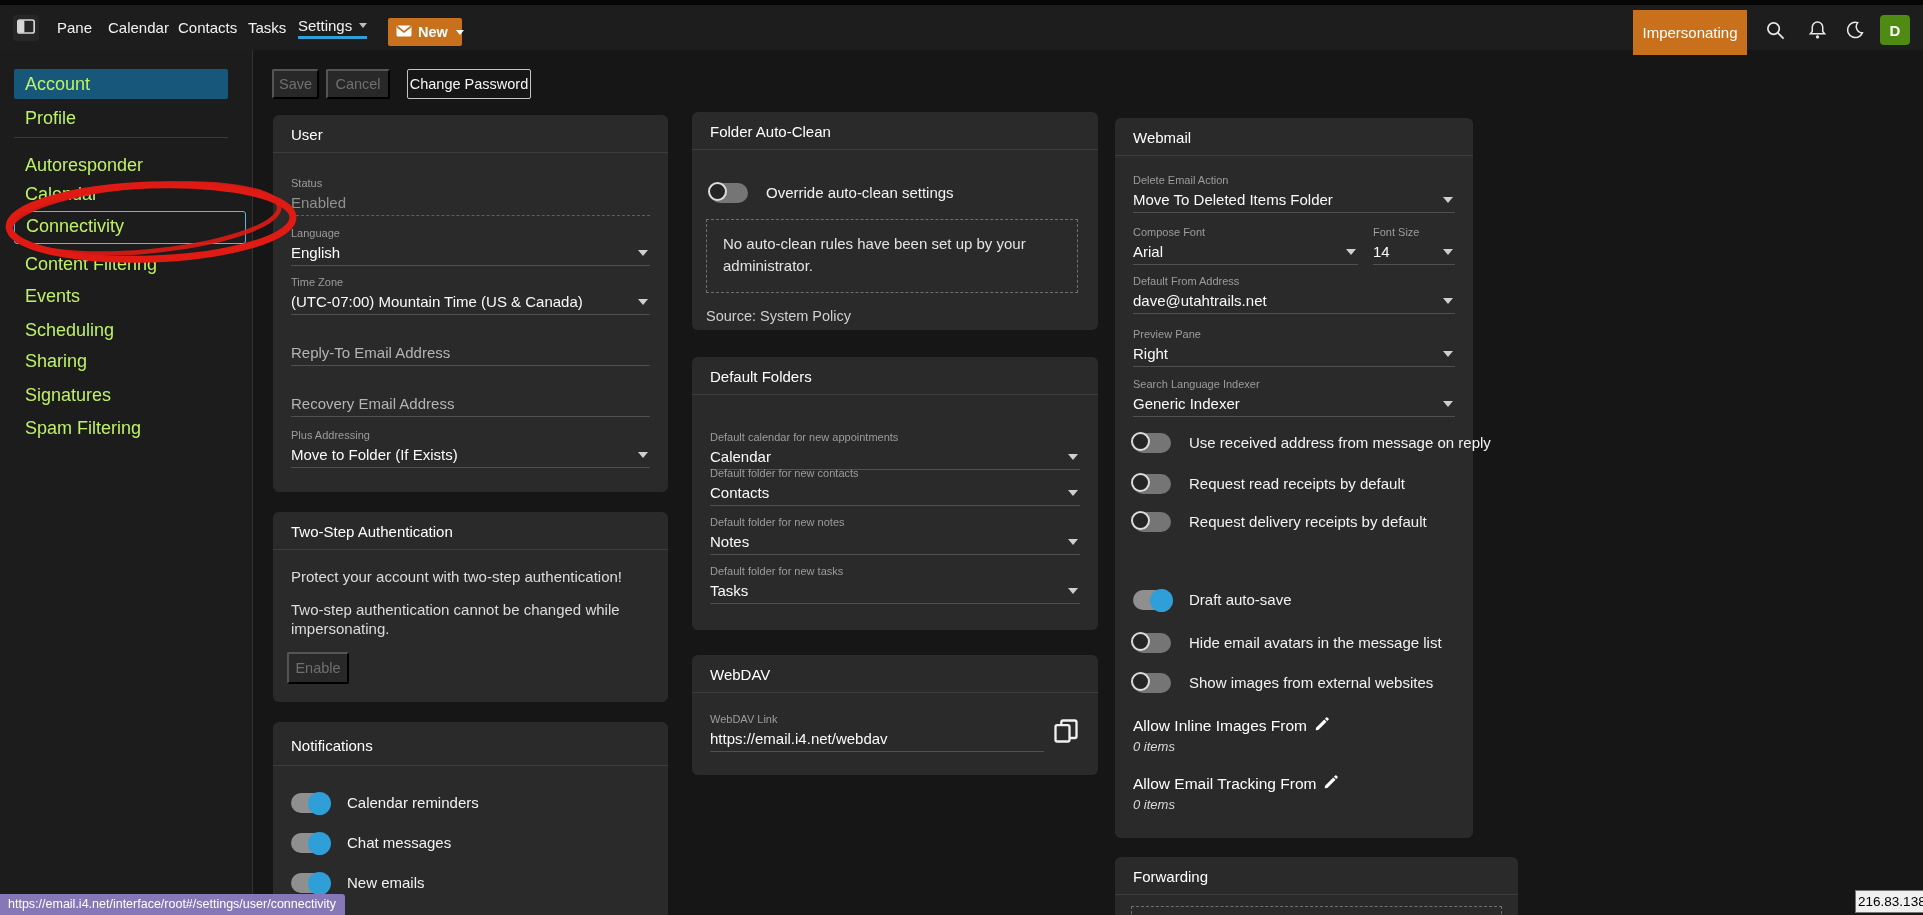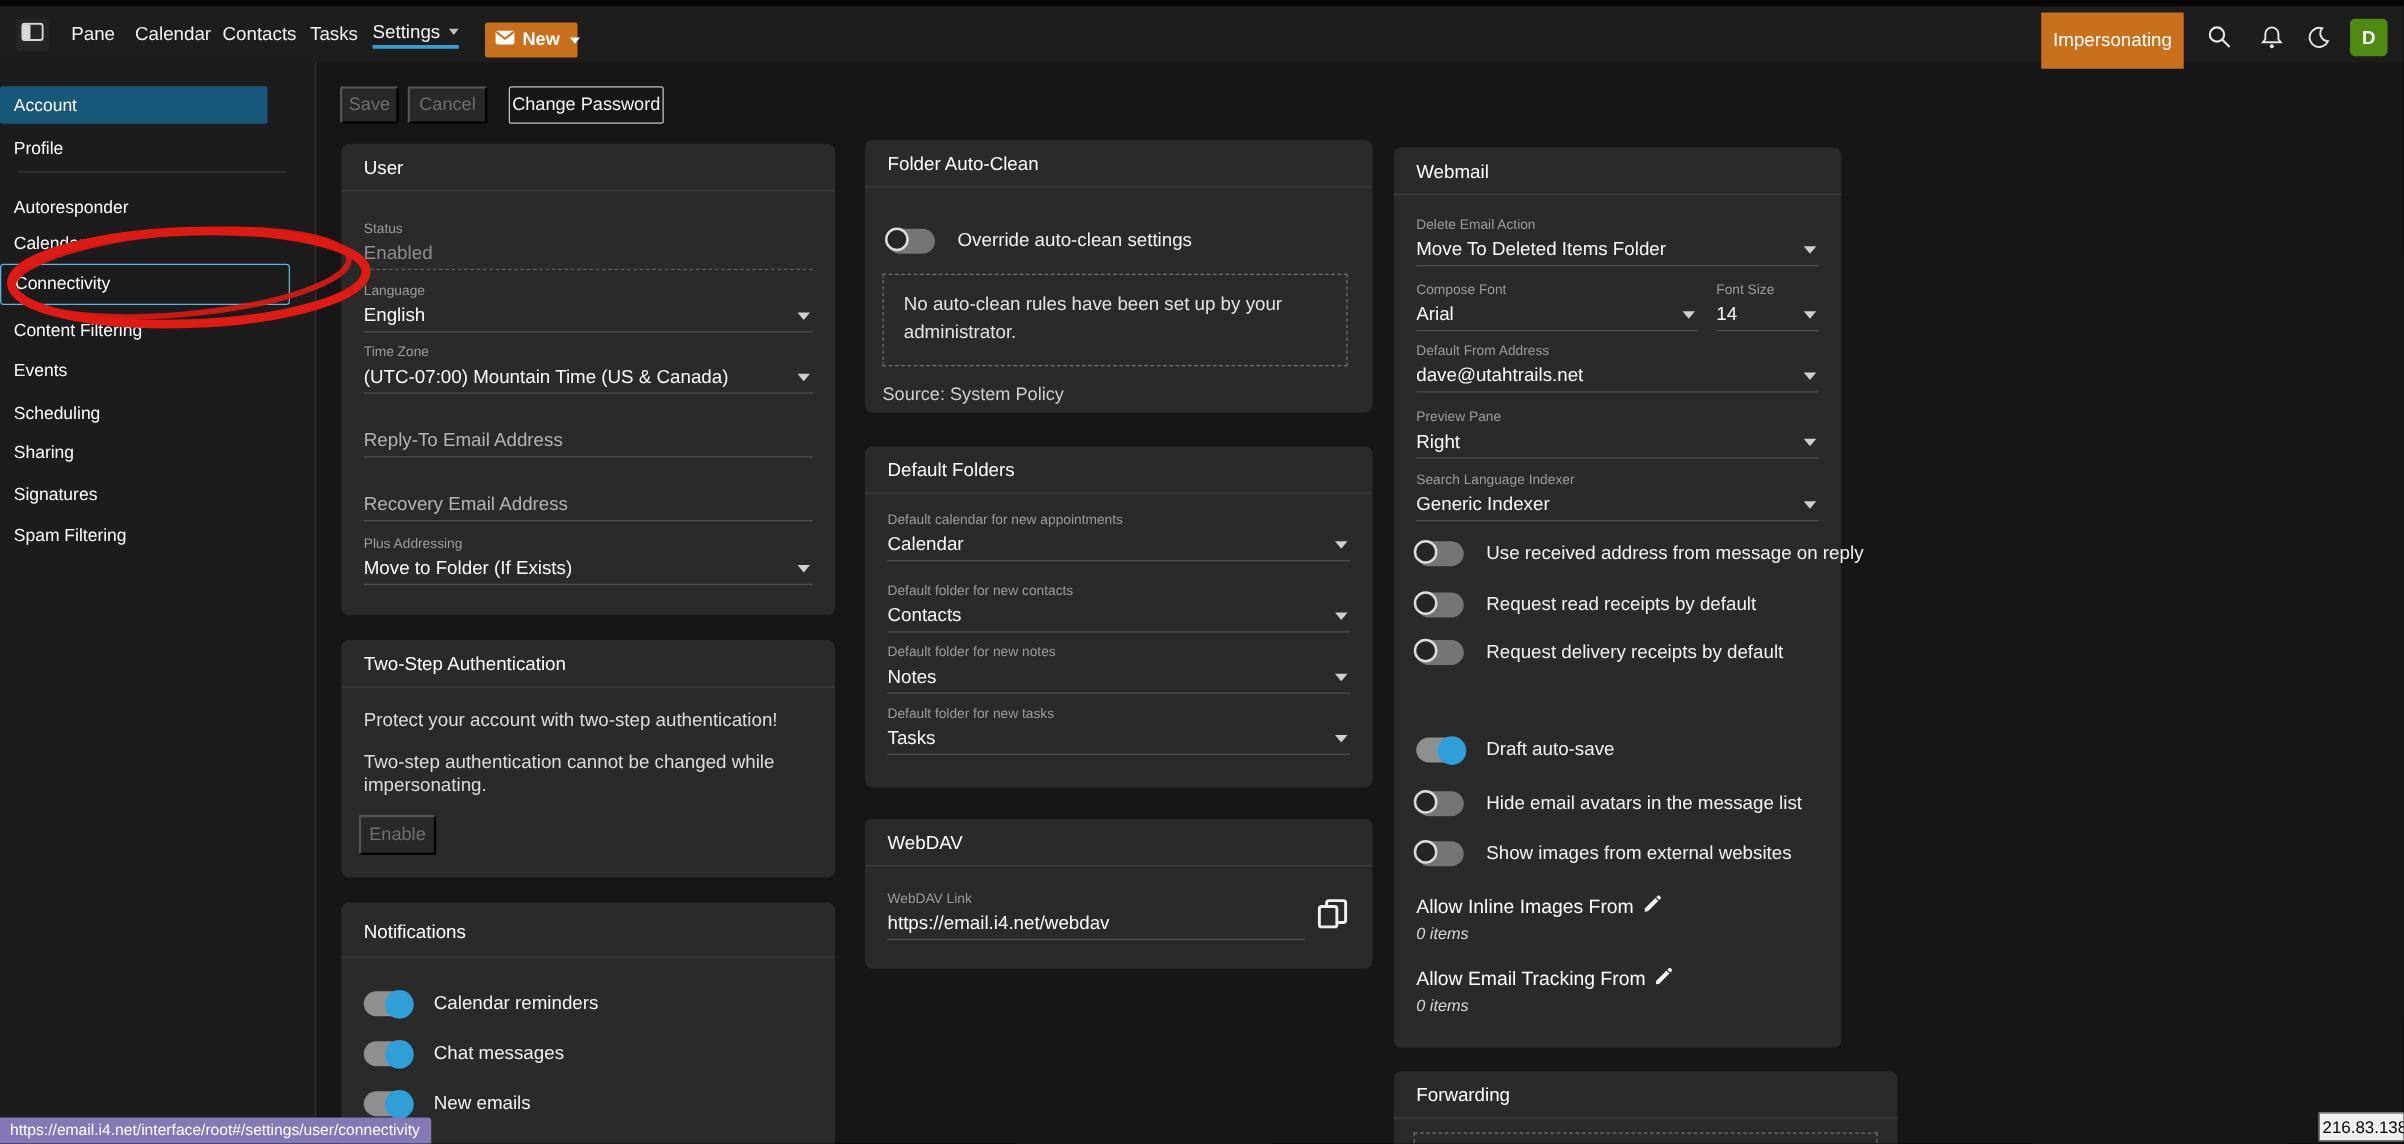--- a/index.html
+++ b/index.html
@@ -16,21 +16,21 @@
   .new-btn{ position:absolute; left:378px; top:13px; width:74px; height:28px; background:#c8701c; border-radius:2px; display:flex; align-items:center; color:#fff; cursor:pointer;margin-left:10px; }
   .new-btn .nb-main{ display:flex; align-items:center; gap:6px; padding:0 8px; font-size:14.5px; font-weight:bold; }
   .new-btn .nb-split{ width:1px; height:28px; background:rgba(0,0,0,.3); }
   .new-btn .nb-caret{ flex:1; display:flex; justify-content:center; }
   .impersonating{ position:absolute; left:1633px; top:5px; width:114px; height:45px; background:#c8701c; color:#fff; font-size:15px; display:flex; align-items:center; justify-content:center; cursor:pointer; }
   .tb-icon{ position:absolute; top:16px; width:22px; height:22px; display:flex; align-items:center; justify-content:center; cursor:pointer; }
   .avatar{ position:absolute; left:1880px; top:10px; width:30px; height:30px; background:#4f8b13; border-radius:4px; color:#fff; font-size:15px; font-weight:bold; display:flex; align-items:center; justify-content:center; cursor:pointer; }
 
   
   .sidebar{ position:absolute; left:0; top:50px; width:253px; height:865px; background:#1c1c1c; border-right:1px solid #333; }
-  .side-item{ position:absolute; left:0; width:214px; height:30px; line-height:30px; padding-left:11px; color:#ffffff; font-size:14px; border-radius:2px; cursor:pointer; white-space:nowrap; }
+  .side-item{ position:absolute; left:14px; width:214px; height:30px; line-height:30px; padding-left:11px; color:#bef264; font-size:18px; border-radius:2px; cursor:pointer; white-space:nowrap; }
   .side-item.selected{ background:#17587a; }
   .side-item.focused{ width:232px; border:1.5px solid #5ab7ea; border-radius:3px; line-height:29px; height:33px; }
   .side-divider{ position:absolute; left:14px; width:214px; height:1px; background:#3a3a3a; }
 
   
   .btn{ position:absolute; height:30px; border-radius:2px; font-size:14.5px; display:flex; align-items:center; justify-content:center; cursor:pointer; font-family:inherit; }
   .btn.disabled{ background:#282828; color:#6f6f6f; }
   .btn.outline{ background:transparent; border:1px solid #c4c4c4; color:#f5f5f5; }
 
   
@@ -226,21 +226,21 @@
           <span class="knob"></span>
         </span>
       <span class="tlabel">Override auto-clean settings</span>
     </div>
     <div class="dashedbox" style="left:14px;right:20px;top:107px;height:74px">No auto-clean rules have been set up by your administrator.</div>
     <div class="srcline" style="top:194px;left:14px">Source: System Policy</div>
   </div>
 
   <div class="panel" style="left:692px;top:357px;width:406px;height:273px">
     <div class="panel-h">Default Folders</div>
-    <div class="fd" style="top:52px">
+    <div class="fd" style="top:73px">
       <div class="lb">Default calendar for new appointments</div>
       <div class="vl">Calendar</div>
       <span class="caret"></span>
     </div>
     <div class="fd" style="top:109px">
       <div class="lb">Default folder for new contacts</div>
       <div class="vl">Contacts</div>
       <span class="caret"></span>
     </div>
     <div class="fd" style="top:158px">

